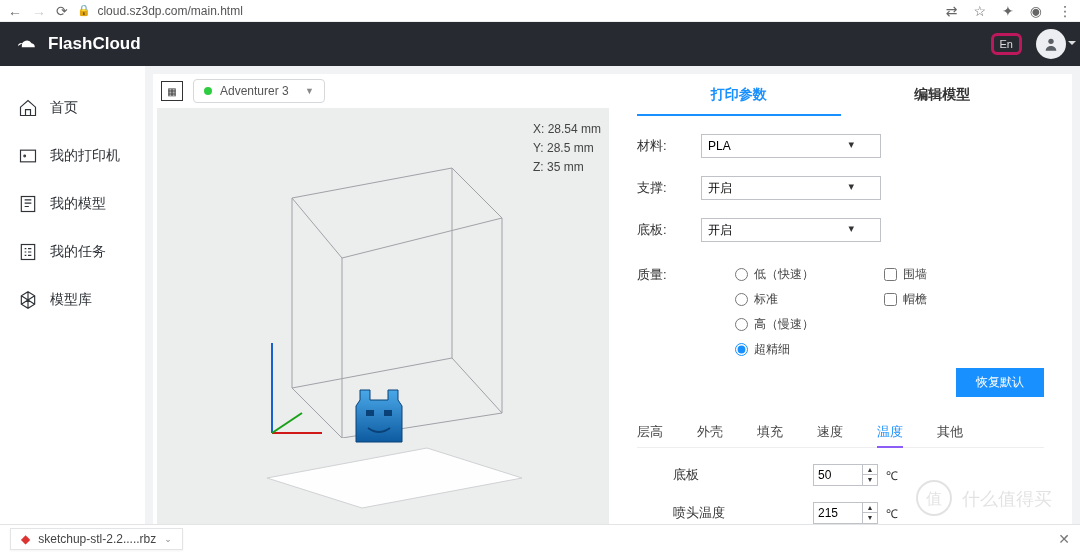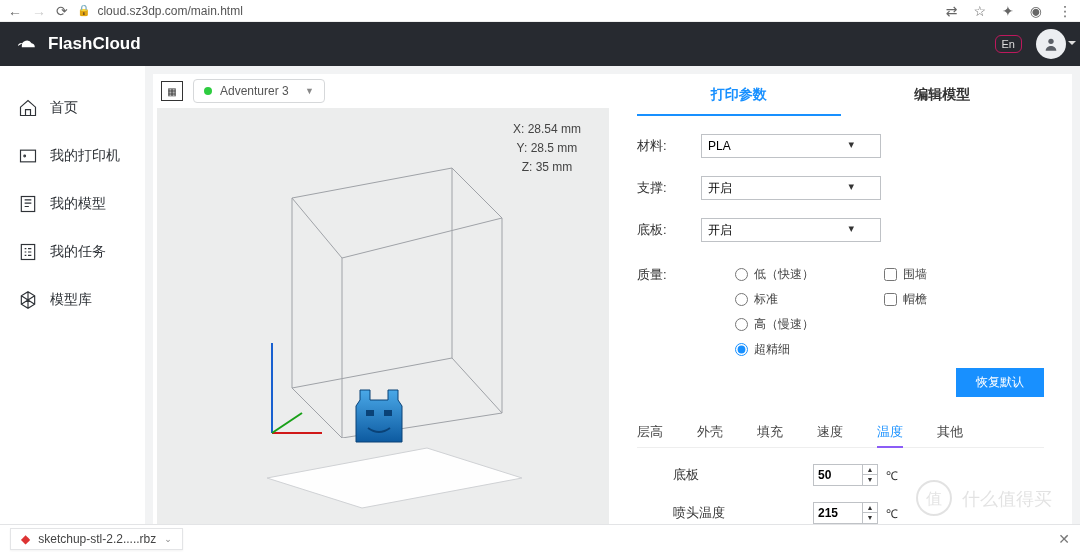--- a/index.html
+++ b/index.html
@@ -10,42 +10,42 @@
   .browser-bar .nav-icon { color: #666; font-size: 14px; }
   .url-box { flex: 0 0 auto; display: flex; align-items: center; gap: 6px; color: #555; font-size: 12px; }
   .lock { font-size: 11px; }
   .br-right { margin-left: auto; display: flex; gap: 16px; color: #666; font-size: 14px; }
   
   
   .app-header { height: 44px; background: #272a30; color: #fff; display: flex; align-items: center; padding: 0 14px; }
   .brand { display: flex; align-items: center; gap: 8px; font-size: 17px; font-weight: 600; }
   .brand-cloud svg { width: 26px; height: 18px; }
   .hdr-right { margin-left: auto; display: flex; align-items: center; gap: 14px; }
-  .lang-btn { border: 1px solid #be185d; border-radius: 6px; padding: 2px 6px; font-size: 11px; color: #ddd; }
+  .lang-btn { border: 3px solid #be185d; border-radius: 6px; padding: 2px 6px; font-size: 11px; color: #ddd; }
   .avatar { width: 30px; height: 30px; border-radius: 50%; background: #eceef1; display: flex; align-items: center; justify-content: center; color: #5b5f66; position: relative; }
   .avatar::after { content:""; position:absolute; right:-10px; top:12px; border:4px solid transparent; border-top-color:#ddd; }
   
   
   .workspace { display: flex; height: 458px; }
   .sidebar { width: 145px; background: #fff; padding-top: 18px; }
   .side-item { display: flex; align-items: center; gap: 12px; padding: 14px 18px; color: #2f3338; font-size: 14px; cursor: pointer; }
   .side-item svg { width: 20px; height: 20px; stroke: #2f3338; fill:none; stroke-width:1.4; }
   
   .main { flex: 1; background: #f2f3f4; padding: 8px; }
   .main-inner { background: #fff; height: 460px; display: flex; }
   
   .viewport-col { width: 460px; display:flex; flex-direction:column; }
   .vp-toolbar { height: 34px; display: flex; align-items: center; padding: 0 8px; gap: 10px; }
   .grid-btn { width: 22px; height: 20px; border: 1px solid #333; display: flex; align-items: center; justify-content: center; font-size: 10px; }
   .printer-pill { border: 1px solid #d6d8da; border-radius: 4px; height: 24px; display: flex; align-items: center; gap: 8px; padding: 0 10px; font-size: 12px; color: #555; width: 132px; position:relative; }
   .dot-online { width: 8px; height: 8px; border-radius: 50%; background: #2ecc40; }
   .printer-pill .caret { margin-left:auto; font-size:9px; color:#888;}
   
   .canvas3d { flex:1; background: #eceded; position: relative; margin: 0 4px 4px; }
-  .dims { position: absolute; right: 28px; top: 12px; text-align: center; font-size: 12px; color: #444; line-height: 1.6; }
+  .dims { position: absolute; right: 8px; top: 12px; text-align: left; font-size: 12px; color: #444; line-height: 1.6; }
   .cube { position:absolute; left:115px; top:50px; }
   .model-blob { position:absolute; left:195px; top:280px; }
   .axis { position:absolute; left:110px; top:230px; }
   .plate { position:absolute; left:110px; top:315px; }
   
   
   .panel { flex:1; padding: 0 28px 0 24px; font-size: 13px; }
   .tabs { display: flex; height: 42px; }
   .tab { flex:1; text-align:center; line-height:40px; font-weight:600; font-size:14px; cursor:pointer; }
   .tab.active { color:#1890ff; border-bottom:2px solid #1890ff; }
@@ -62,21 +62,21 @@
   .checks { display:flex; flex-direction:column; gap:8px; margin-left:70px; font-size:12px; }
   .restore { margin-left:auto; align-self:flex-end; }
   .btn-blue { background:#1890ff; color:#fff; border:none; padding:6px 20px; font-size:12px; cursor:pointer; }
   
   .subtabs { display:flex; gap:34px; margin-top:26px; border-bottom:1px solid #eee; padding-bottom:6px; font-size:13px; }
   .subtab { color:#444; cursor:pointer; }
   .subtab.active { color:#1890ff; border-bottom:2px solid #8b5cf6; padding-bottom:5px; margin-bottom:-7px; }
   
   .num-row { display:flex; align-items:center; margin-top:16px; padding-left:36px; }
   .num-row .nlabel { width:140px; color:#333; }
-  .num-input { width:50px; height:22px; border:1px solid #bfc2c6; text-align:left; padding:0 4px; font-size:12px;font-weight:bold; }
+  .num-input { width:50px; height:22px; border:1px solid #bfc2c6; text-align:left; padding:0 4px; font-size:12px; }
   .spinner { display:flex; flex-direction:column; border:1px solid #bfc2c6; border-left:none; }
   .spinner div { width:14px; height:10px; font-size:7px; line-height:10px; text-align:center; cursor:pointer; }
   .spinner div:first-child { border-bottom:1px solid #bfc2c6; }
   .unit { margin-left:8px; font-size:12px; }
   
   
   .dl-bar { position:absolute; bottom:0; left:0; right:0; height:28px; background:#fff; border-top:1px solid #e3e4e6; display:flex; align-items:center; padding:0 10px; font-size:12px; color:#444; }
   .dl-file { display:flex; align-items:center; gap:8px; border:1px solid #e3e4e6; padding:3px 10px; box-shadow:0 1px 2px rgba(0,0,0,0.05); }
   .dl-close { margin-left:auto; color:#777; cursor:pointer; font-size:14px; }
   

